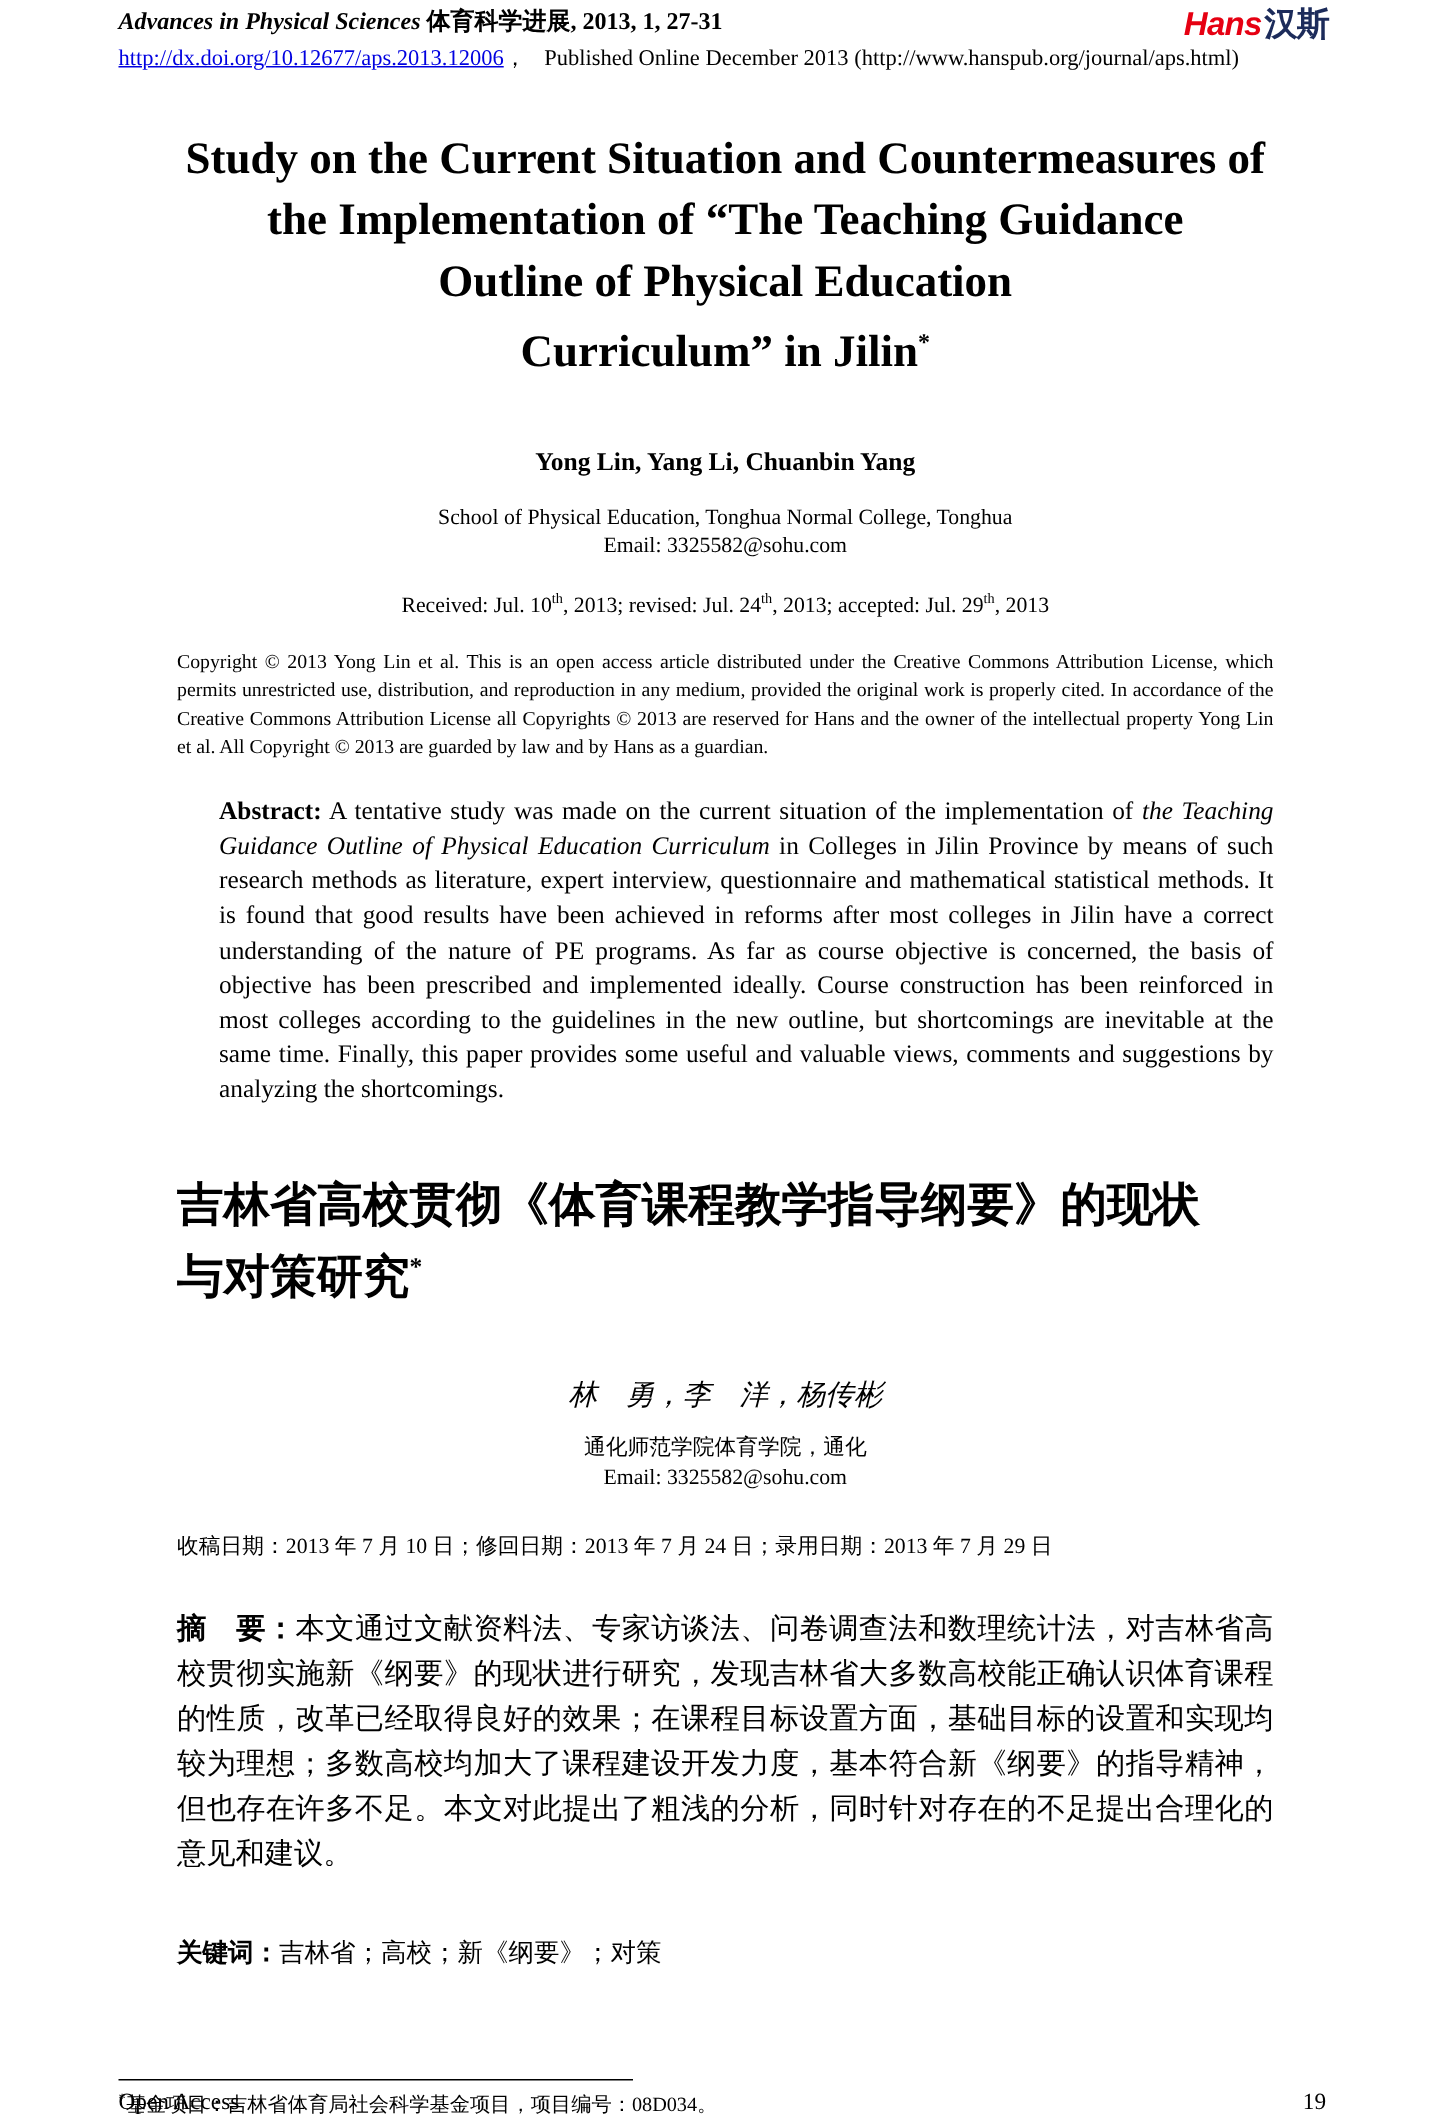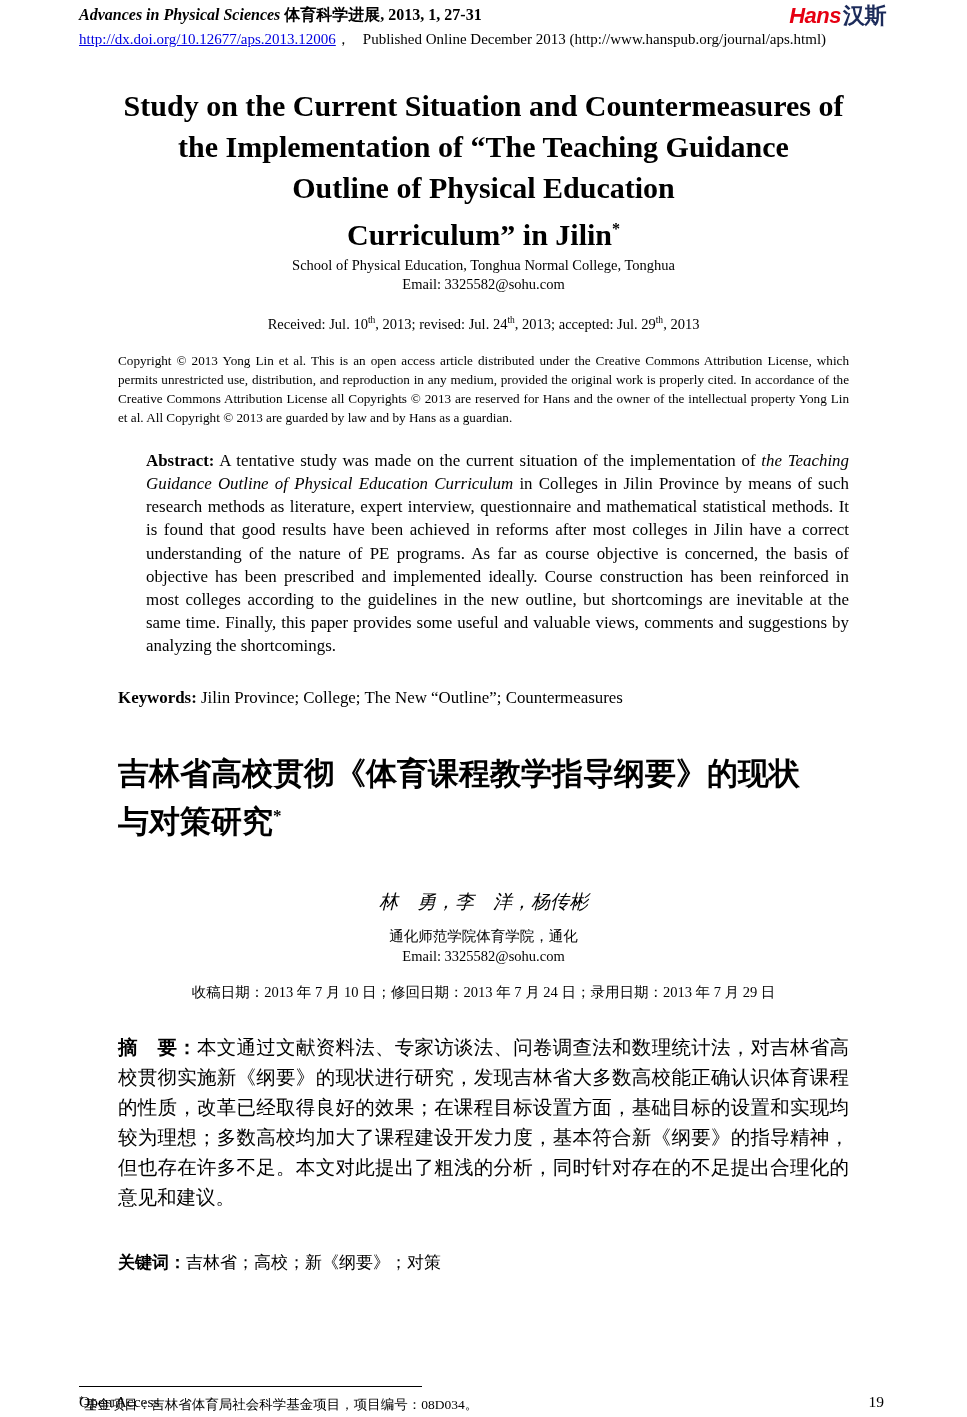--- a/index.html
+++ b/index.html
@@ -17,33 +17,33 @@
   .logo-hans { color:#e60012; font-style:italic; }
   .logo-zh { color:#1c2b5a; margin-left:2px; }
   .link-line { font-size:15px; margin-top:2px; line-height:20px; }
   .doi-link { color:#0000e0; text-decoration:underline; }
   .published { margin-left:12px; }
   
   .main { padding:0 42px; }
   .title-en { margin:36px 0 0 0; text-align:center; font-size:30px; line-height:41px; font-weight:bold; white-space:pre-line; }
   .title-mark { font-size:16px; }
   .authors-en { margin-top:42px; text-align:center; font-size:17px; font-weight:bold; line-height:22px; }
-  .affil-block { margin-top:1px; text-align:center; font-size:14.5px; line-height:19px; }
+  .affil-block { margin-top:17px; text-align:center; font-size:14.5px; line-height:19px; }
   .received-line { margin-top:17px; text-align:center; font-size:14.5px; line-height:19px; }
   .received-line sup, .fn-mark { font-size:9.5px; }
   .copyright { margin-top:17px; font-size:13.2px; line-height:19px; text-align:justify; }
   .abstract-en { margin-top:22px; font-size:16.9px; line-height:23.2px; text-align:justify;margin-left:28px; }
   .bold { font-weight:bold; }
   .italic { font-style:italic; }
   .keywords-en { margin-top:28px; font-size:16.9px; line-height:23px; }
   .title-zh { margin:44px 0 0 0; font-size:31px; line-height:42px; font-weight:bold; white-space:pre-line; font-family:"Liberation Sans","DejaVu Sans",sans-serif; }
   .title-zh .title-mark { font-size:17px; font-family:"Liberation Serif",serif; }
   .authors-zh { margin-top:46px; text-align:center; font-size:19px; line-height:25px; font-style:italic; }
   .affil-zh { margin-top:12px; text-align:center; font-size:14.5px; line-height:20px; }
-  .dates-zh { margin-top:16px; text-align:center; font-size:14.5px; line-height:20px; }
+  .dates-zh { margin-top:26px; text-align:left; font-size:14.5px; line-height:20px; }
   .abstract-zh { margin-top:30px; font-size:19.5px; line-height:30px; text-align:justify; }
   .label-hei { font-weight:bold; font-family:"Liberation Sans","DejaVu Sans",sans-serif; }
   .keywords-zh { margin-top:38px; font-size:17px; line-height:24px; }
   
   .footnote { position:absolute; left:3px; top:1386px; font-size:13.5px; line-height:19px; }
   .footnote-rule { width:343px; height:0; border-top:1.5px solid #000; margin-bottom:4px; }
   .footer { position:absolute; left:0; right:0; top:1392px; display:flex; justify-content:space-between; padding:0 7px 0 3px; font-size:15.5px; line-height:20px; }
 </style>
 </head>
 <body>
@@ -58,33 +58,33 @@
     <div class="link-line"><a class="doi-link" href="#">http://dx.doi.org/10.12677/aps.2013.12006</a><span>，</span><span class="published">Published Online December 2013 (http://www.hanspub.org/journal/aps.html)</span></div>
   </div>
 
   <div class="main">
 
     <h1 class="title-en"><span>Study on the Current Situation and Countermeasures of
 the Implementation of “The Teaching Guidance
 Outline of Physical Education
 Curriculum” in Jilin</span><sup class="title-mark">*</sup></h1>
 
+    <div class="authors-en">Yong Lin, Yang Li, Chuanbin Yang</div>
 
     <div class="affil-block">
       <div>School of Physical Education, Tonghua Normal College, Tonghua</div>
       <div>Email: 3325582@sohu.com</div>
     </div>
 
     <div class="received-line"><span>Received: Jul. 10</span><sup>th</sup><span>, 2013; revised: Jul. 24</span><sup>th</sup><span>, 2013; accepted: Jul. 29</span><sup>th</sup><span>, 2013</span></div>
 
     <div class="copyright">Copyright © 2013 Yong Lin et al. This is an open access article distributed under the Creative Commons Attribution License, which permits unrestricted use, distribution, and reproduction in any medium, provided the original work is properly cited. In accordance of the Creative Commons Attribution License all Copyrights © 2013 are reserved for Hans and the owner of the intellectual property Yong Lin et al. All Copyright © 2013 are guarded by law and by Hans as a guardian.</div>
 
     <div class="abstract-en"><span class="bold">Abstract:</span><span> A tentative study was made on the current situation of the implementation of </span><span class="italic">the Teaching Guidance Outline of Physical Education Curriculum</span><span> in Colleges in Jilin Province by means of such research methods as literature, expert interview, questionnaire and mathematical statistical methods. It is found that good results have been achieved in reforms after most colleges in Jilin have a correct understanding of the nature of PE programs. As far as course objective is concerned, the basis of objective has been prescribed and implemented ideally. Course construction has been reinforced in most colleges according to the guidelines in the new outline, but shortcomings are inevitable at the same time. Finally, this paper provides some useful and valuable views, comments and suggestions by analyzing the shortcomings.</span></div>
 
-    <div class="keywords-en"><span class="bold">Keywords:</span><span> Jilin Province; College; The New “Outline”; Countermeasures</span></div>
 
     <h2 class="title-zh"><span>吉林省高校贯彻《体育课程教学指导纲要》的现状
 与对策研究</span><sup class="title-mark">*</sup></h2>
 
     <div class="authors-zh">林　勇，李　洋，杨传彬</div>
 
     <div class="affil-zh">
       <div>通化师范学院体育学院，通化</div>
       <div>Email: 3325582@sohu.com</div>
     </div>

